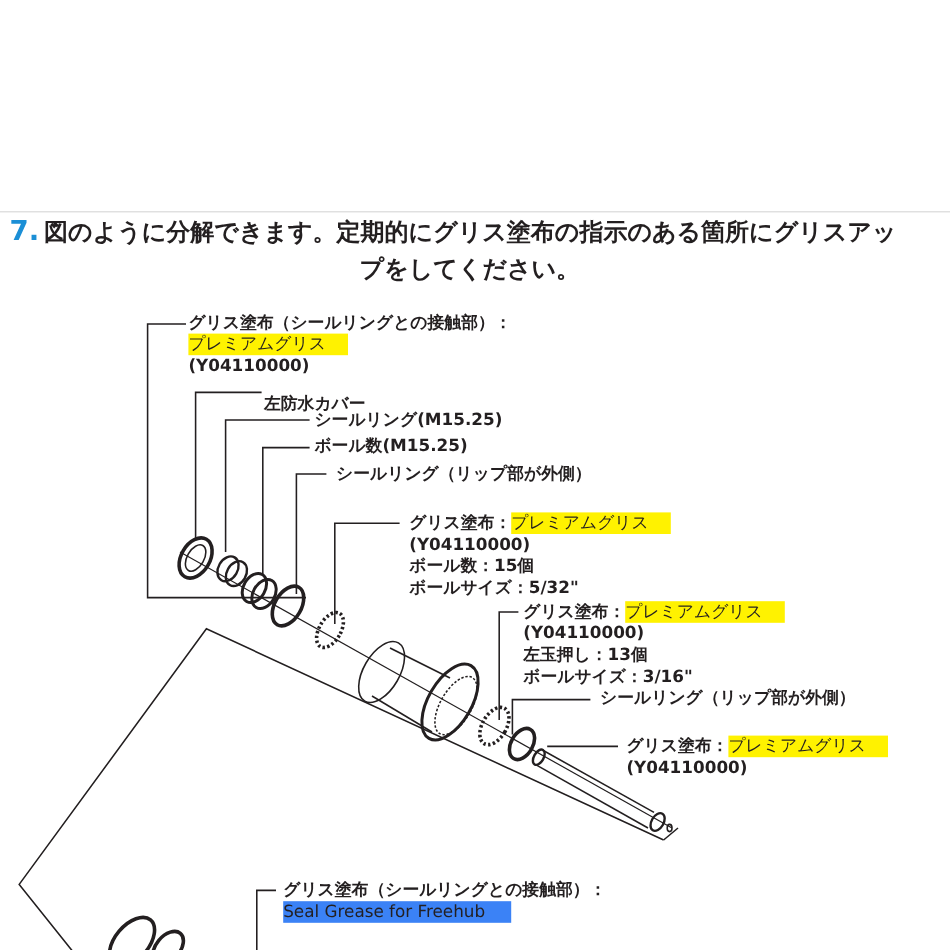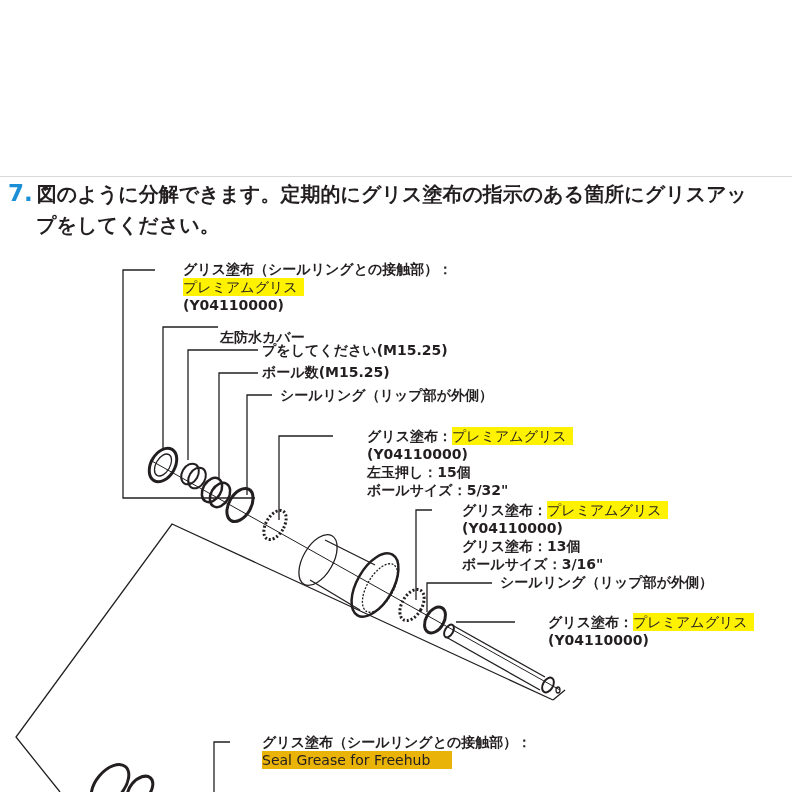--- a/index.html
+++ b/index.html
@@ -1,24 +1,24 @@
 <!DOCTYPE html>
 <html><head>
 <meta charset="utf-8">
 <style>
   html, body { margin: 0; padding: 0; background: #ffffff; }
   body { width: 792px; height: 792px; position: relative; overflow: hidden; font-family: "DejaVu Sans", sans-serif; color: #231f20; }
   .rule { position: absolute; left: 0; top: 176px; width: 792px; height: 1px; background: #d9d9d9; }
   .step { position: absolute; left: 8px; top: 178px; font-weight: bold; font-size: 20px; line-height: 31px; }
   .step .num { color: #1b8fd6; font-size: 23px; margin-right: 4px; }
-  .step .line2 { display: block; padding-left: 28px; }
+  .step .line2 { display: block; padding-left: 28px; text-align: center; }
   .lbl { position: absolute; font-weight: bold; font-size: 14px; line-height: 18px; white-space: nowrap; }
-  .lbl div { height: 18px; margin-left: 26px; }
-  .hl-y { background: #fff200; display: inline-block; padding-right: 6px; font-weight: normal; }
-  .hl-b { background: #eab308; display: inline-block; padding-right: 22px; font-weight: normal; }
+  .lbl div { height: 18px; }
+  .hl-y { background: #fff200; display: inline-block; padding-right: 18px; font-weight: normal; }
+  .hl-b { background: #3b82f6; display: inline-block; padding-right: 22px; font-weight: normal; }
   svg.diagram { position: absolute; left: 0; top: 0; }
 </style>
 </head>
 <body>
 
 <div class="rule"></div>
 
 <div class="step">
   <span class="num">7.</span><span>図のように分解できます。定期的にグリス塗布の指示のある箇所にグリスアッ</span>
   <span class="line2">プをしてください。</span>
@@ -81,35 +81,35 @@
   <ellipse cx="140" cy="790" rx="10" ry="16" transform="rotate(40 140 790)" stroke-width="3"></ellipse>
 </svg>
 
 <div class="lbl" style="left:157px; top:260px;">
   <div>グリス塗布（シールリングとの接触部）：</div>
   <div><span class="hl-y">プレミアムグリス</span></div>
   <div>(Y04110000)</div>
 </div>
 
 <div class="lbl" style="left:220px; top:328px;">左防水カバー</div>
-<div class="lbl" style="left:262px; top:341px;">プをしてください(M15.25)</div>
+<div class="lbl" style="left:262px; top:341px;">シールリング(M15.25)</div>
 <div class="lbl" style="left:262px; top:363px;">ボール数(M15.25)</div>
 <div class="lbl" style="left:280px; top:386px;">シールリング（リップ部が外側）</div>
 
 <div class="lbl" style="left:341px; top:427px;">
   <div><span>グリス塗布：</span><span class="hl-y">プレミアムグリス</span></div>
   <div>(Y04110000)</div>
-  <div>左玉押し：15個</div>
+  <div>ボール数：15個</div>
   <div>ボールサイズ：5/32"</div>
 </div>
 
 <div class="lbl" style="left:436px; top:501px;">
   <div><span>グリス塗布：</span><span class="hl-y">プレミアムグリス</span></div>
   <div>(Y04110000)</div>
-  <div>グリス塗布：13個</div>
+  <div>左玉押し：13個</div>
   <div>ボールサイズ：3/16"</div>
 </div>
 
 <div class="lbl" style="left:500px; top:573px;">シールリング（リップ部が外側）</div>
 
 <div class="lbl" style="left:522px; top:613px;">
   <div><span>グリス塗布：</span><span class="hl-y">プレミアムグリス</span></div>
   <div>(Y04110000)</div>
 </div>
 

